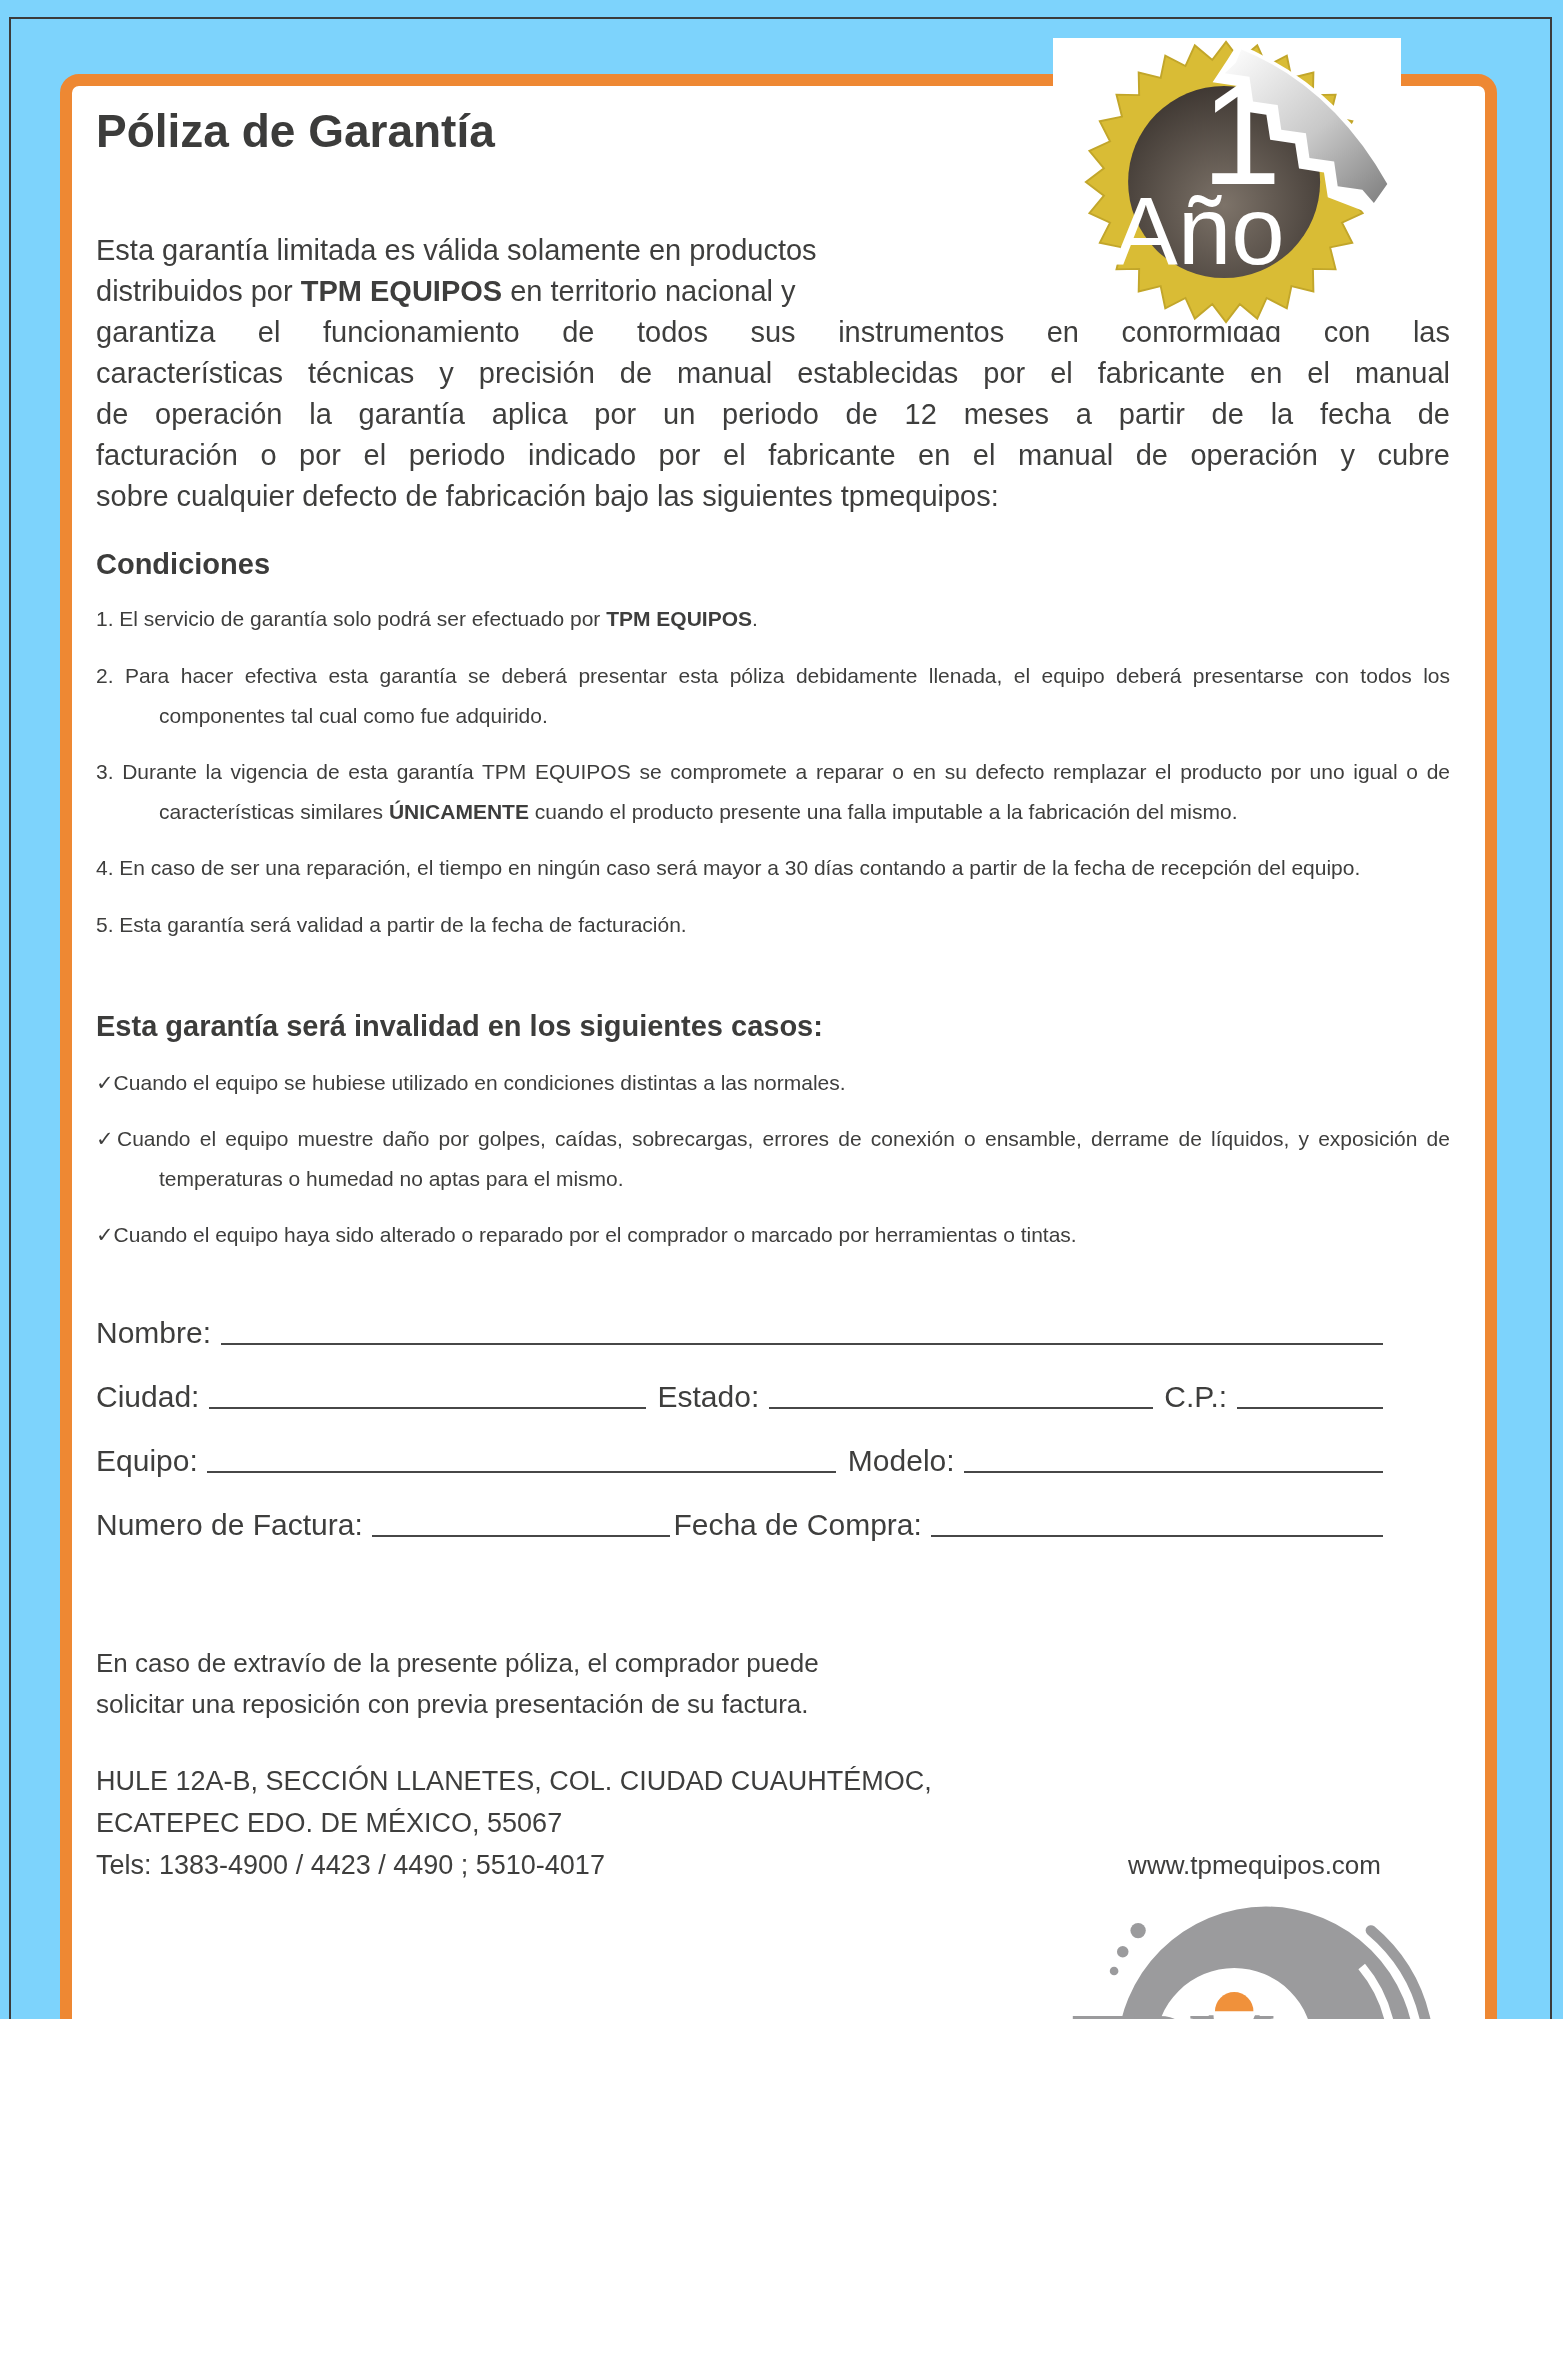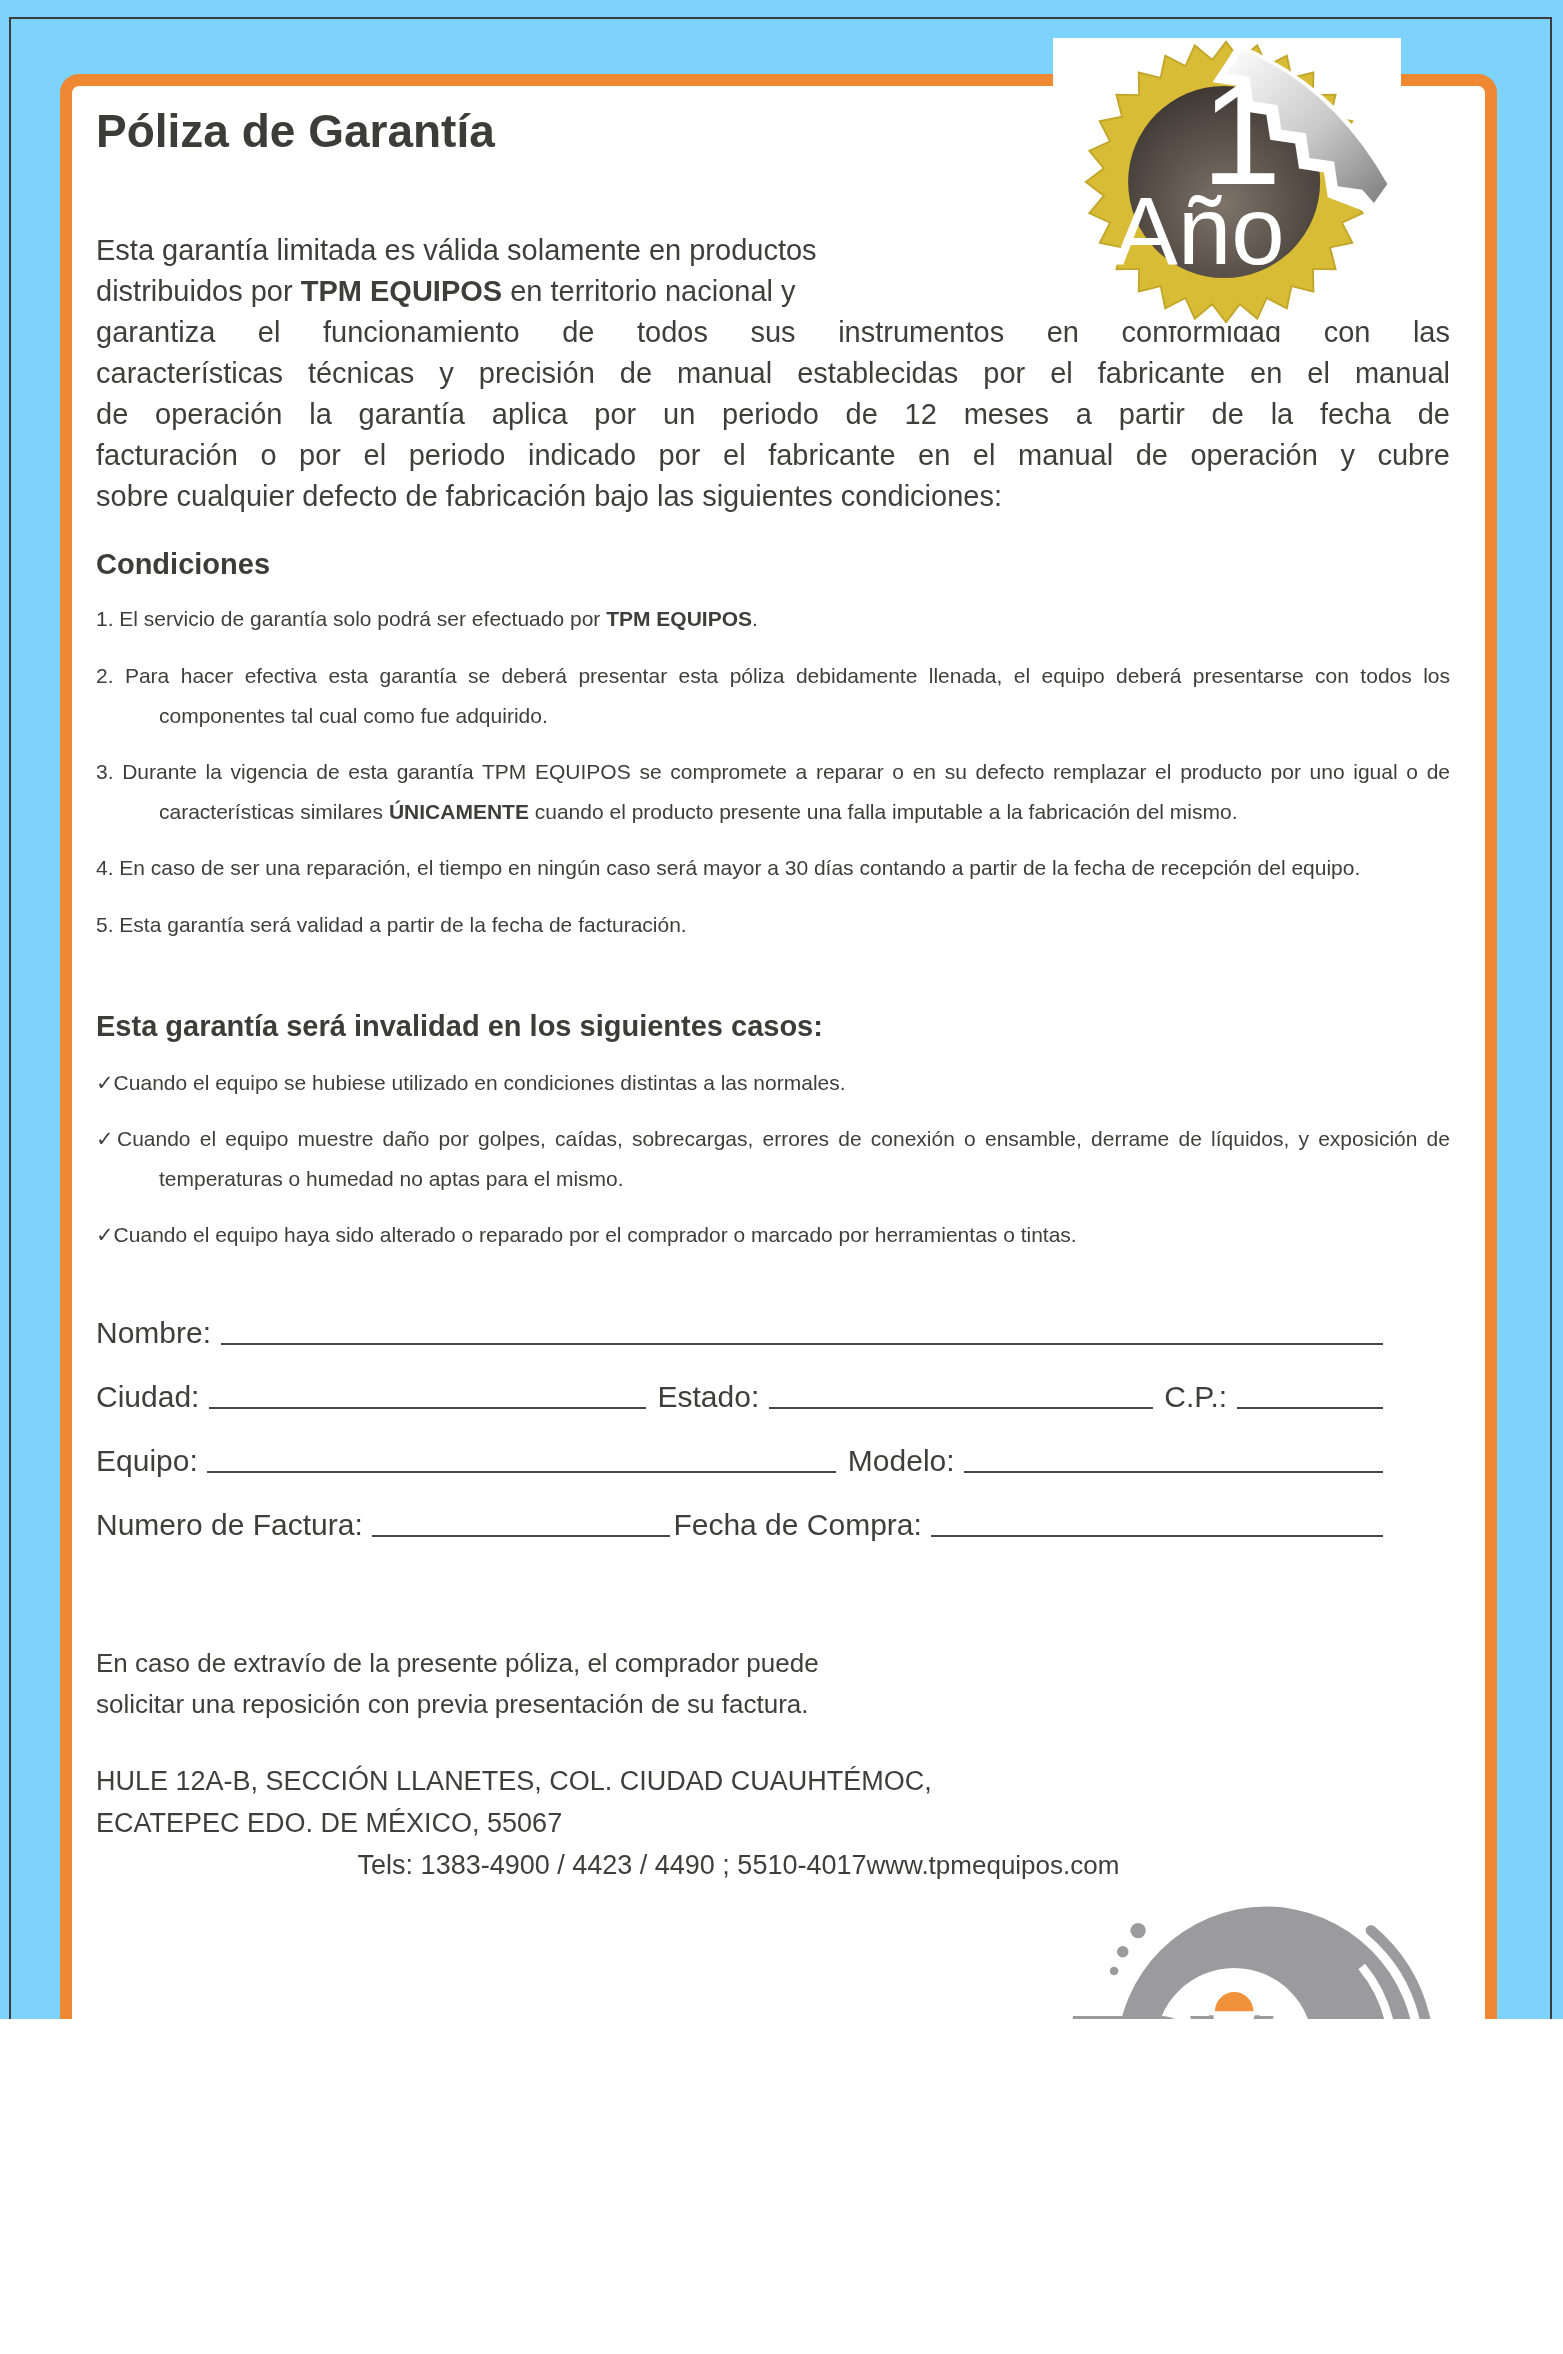--- a/index.html
+++ b/index.html
@@ -23,21 +23,21 @@
   .check-glyph{display:inline;}
   .form{margin-top:56px;width:1287px;font-size:30px;}
   .frow{display:flex;align-items:flex-end;height:40px;margin-bottom:24px;}
   .frow .lbl{flex:0 0 auto;white-space:nowrap;line-height:37px;}
   .fline{border-bottom:2.9px solid #474747;margin-left:9.6px;margin-bottom:6.7px;height:29px;}
   .grow{flex:1 1 auto;}
   .w430{flex:0 0 413px;} .w455{flex:0 0 437px;} .w400{flex:0 0 384px;}
   .w655{flex:0 0 629px;} .w310{flex:0 0 298px;}
   .notes{margin-top:100px;font-size:26px;line-height:41px;}
   .address{margin-top:35px;font-size:27px;line-height:42px;}
-  .tels-row{display:flex;justify-content:center;align-items:baseline;}
+  .tels-row{display:flex;justify-content:space-between;align-items:baseline;}
   .website{margin-right:69px;font-size:26px;}
   .badge{position:absolute;left:1053px;top:38px;width:348px;height:288px;background:#ffffff;}
   .logo{position:absolute;left:1018px;top:1871px;width:442px;height:370px;}
 </style>
 </head>
 <body>
 
 <div class="page">
   <div class="outer-border"></div>
 
@@ -46,21 +46,21 @@
 
       <h1 class="page-title">Póliza de Garantía</h1>
 
       <div class="intro">
         <div class="iline">Esta garantía limitada es válida solamente en productos</div>
         <div class="iline"><span>distribuidos por </span><span class="b">TPM EQUIPOS</span><span> en territorio nacional y</span></div>
         <div class="iline just">garantiza el funcionamiento de todos sus instrumentos  en conformidad con las</div>
         <div class="iline just">características técnicas y precisión de manual establecidas por el fabricante en el manual</div>
         <div class="iline just">de operación  la garantía  aplica por un periodo de 12 meses a  partir de la fecha de</div>
         <div class="iline just">facturación o por el periodo indicado por el fabricante en el manual de operación y cubre</div>
-        <div class="iline">sobre cualquier defecto de fabricación bajo las siguientes condiciones:</div>
+        <div class="iline">sobre cualquier defecto de fabricación bajo las siguientes tpmequipos:</div>
       </div>
 
       <h2 class="sec-heading">Condiciones</h2>
 
       <div class="items">
         <div class="hang"><span>1.</span><span>  El servicio de garantía solo podrá ser efectuado por </span><span class="b">TPM EQUIPOS</span><span>.</span></div>
         <div class="hang"><span>2.</span><span> Para hacer efectiva esta garantía se deberá presentar esta póliza debidamente llenada, el equipo deberá presentarse con todos los componentes tal cual como fue adquirido.</span><span class="b"></span><span></span></div>
         <div class="hang"><span>3.</span><span> Durante la vigencia de esta garantía  TPM EQUIPOS  se compromete a reparar o en su defecto  remplazar el producto por uno igual o de características similares </span><span class="b">ÚNICAMENTE</span><span> cuando el producto presente una falla imputable a la fabricación del mismo.</span></div>
         <div class="hang"><span>4.</span><span> En caso de ser una reparación, el tiempo en ningún caso será mayor a 30 días contando a partir de la fecha de recepción del equipo.</span><span class="b"></span><span></span></div>
         <div class="hang"><span>5.</span><span>  Esta garantía será validad a  partir de la fecha de facturación.</span><span class="b"></span><span></span></div>

